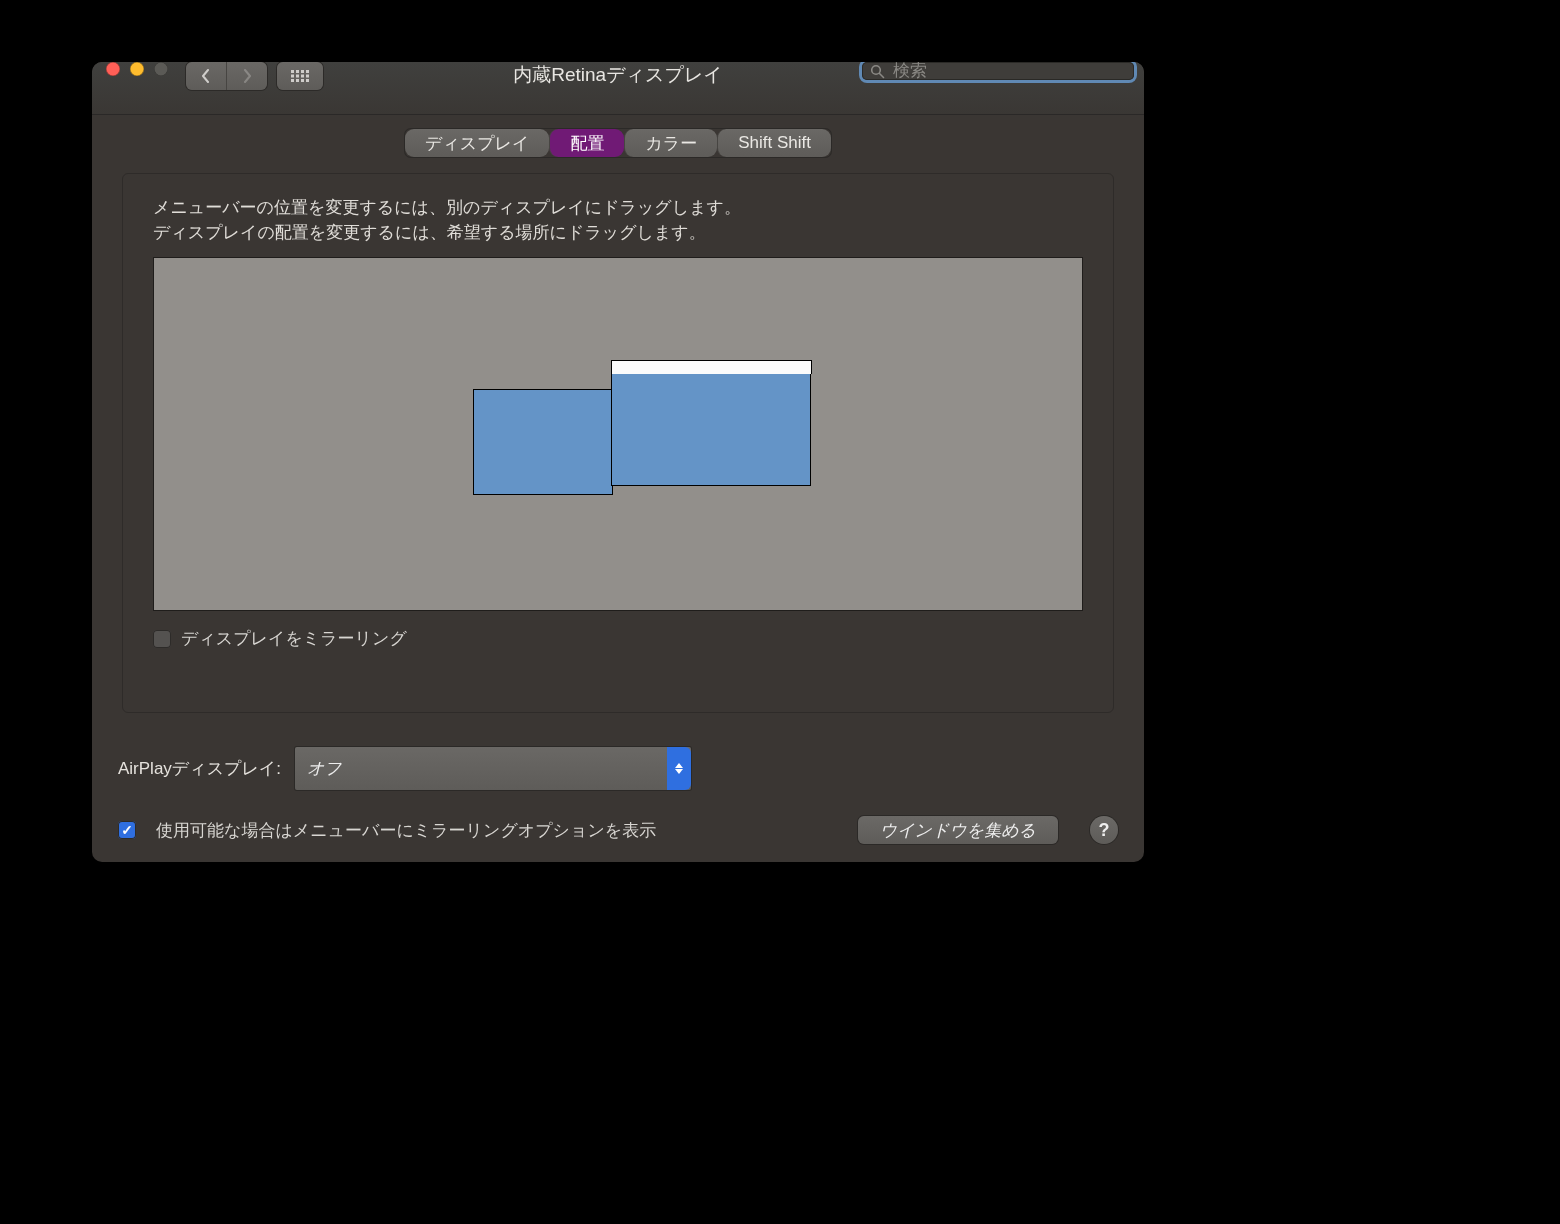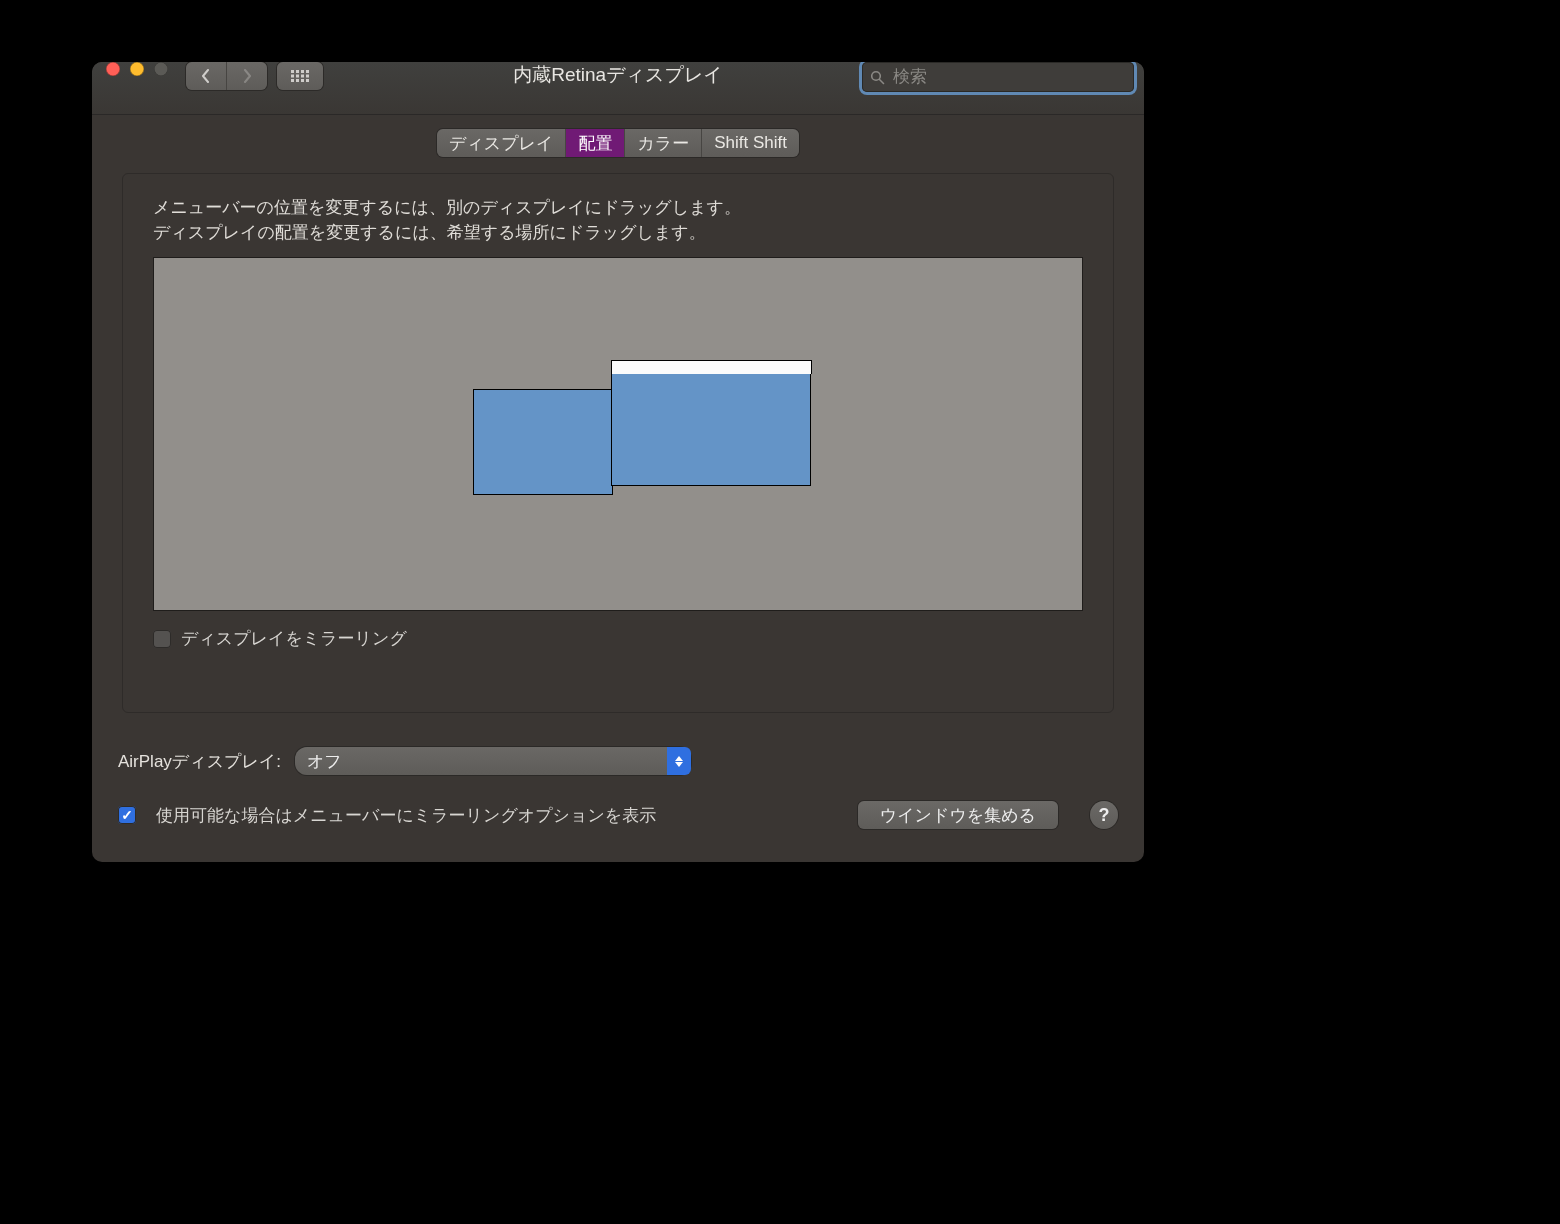--- a/index.html
+++ b/index.html
@@ -64,21 +64,21 @@
     box-shadow: 0 0 0 1px #2c2a28;
     display:flex;align-items:center;justify-content:center;
   }
   .window-title {
     position:absolute; left:0; right:0; text-align:center;
     font-size:19px; color:#e8e6e2; font-weight:500;
     pointer-events:none;
   }
   .search {
     margin-left:auto; margin-right:10px;
-    width:256px; height:30px;
+    width:256px; height:18px;
     border-radius:5px;
     background:#3f3d3a;
     box-shadow: 0 0 0 1px #2a2926 inset, 0 0 0 3px #6089b4;
     display:flex; align-items:center; gap:6px;
     padding:0 8px;
   }
   .search input {
     flex:1; background:none; border:none; outline:none;
     color:#b5b2ad; font-size:17px;
   }
@@ -87,25 +87,26 @@
   .tabstrip {
     display:flex; justify-content:center;
     margin-top:14px;
   }
   .tabs {
     display:flex;
     border-radius:6px; overflow:hidden;
     box-shadow:0 0 0 1px #2b2927;
   }
   .tab {
-    height:28px; padding:0 12px;
+    height:28px; padding:0 20px;
     display:flex;align-items:center;
     background:linear-gradient(#6a6865,#5e5c59);
     color:#eae8e4; font-size:17px;
     border-left:1px solid #474542;
+    border-radius:9px;
   }
   .tab:first-child{border-left:none;}
   .tab.active { background:#701a75; color:#fff; }
   
   .panel {
     margin:16px 30px 0 30px;
     padding:22px 30px 0 30px;
     border:1px solid #2e2b29;
     border-radius:6px;
     height:540px;
@@ -153,45 +154,45 @@
     content:"✓"; color:#fff; font-size:14px; font-weight:700;
   }
   
   .row {
     display:flex; align-items:center;
     margin:8px 26px;
   }
   .airplay-row { margin-top:34px; gap:14px; }
   .label { color:#e5e2dd; font-size:17px; }
   .popup {
-    width:384px; height:28px;
+    width:384px; height:43px;
     background:linear-gradient(#6a6865,#5e5c59);
-    border-radius:12px;
+    border-radius:2px;
     box-shadow:0 0 0 1px #2b2927;
     display:flex; align-items:center;
     position:relative; padding-left:12px;
-    color:#eee; font-size:17px;
+    color:#eee; font-size:17px;font-style:italic;
   }
   .popup .caps {
     position:absolute; right:0; top:0; bottom:0; width:24px;
     background:#2f6fe0;
     border-radius:0 6px 6px 0;
     display:flex;flex-direction:column;align-items:center;justify-content:center;
     gap:1px;
   }
   .caps svg{display:block}
   .options-row { margin-top:26px; gap:20px; align-items:center; }
   .spacer{flex:1}
   .push-button {
     height:28px; padding:0 22px;
     border-radius:6px;
     background:linear-gradient(#6b6966,#5e5c59);
     box-shadow:0 0 0 1px #2b2927;
     color:#eee; font-size:17px;
-    display:flex;align-items:center;
+    display:flex;align-items:center;font-style:italic;
   }
   .help-button {
     width:28px;height:28px;border-radius:50%;
     background:linear-gradient(#6b6966,#5e5c59);
     box-shadow:0 0 0 1px #2b2927;
     color:#eee;font-size:18px;font-weight:600;
     display:flex;align-items:center;justify-content:center;
     margin-left:12px;
   }
 </style>

